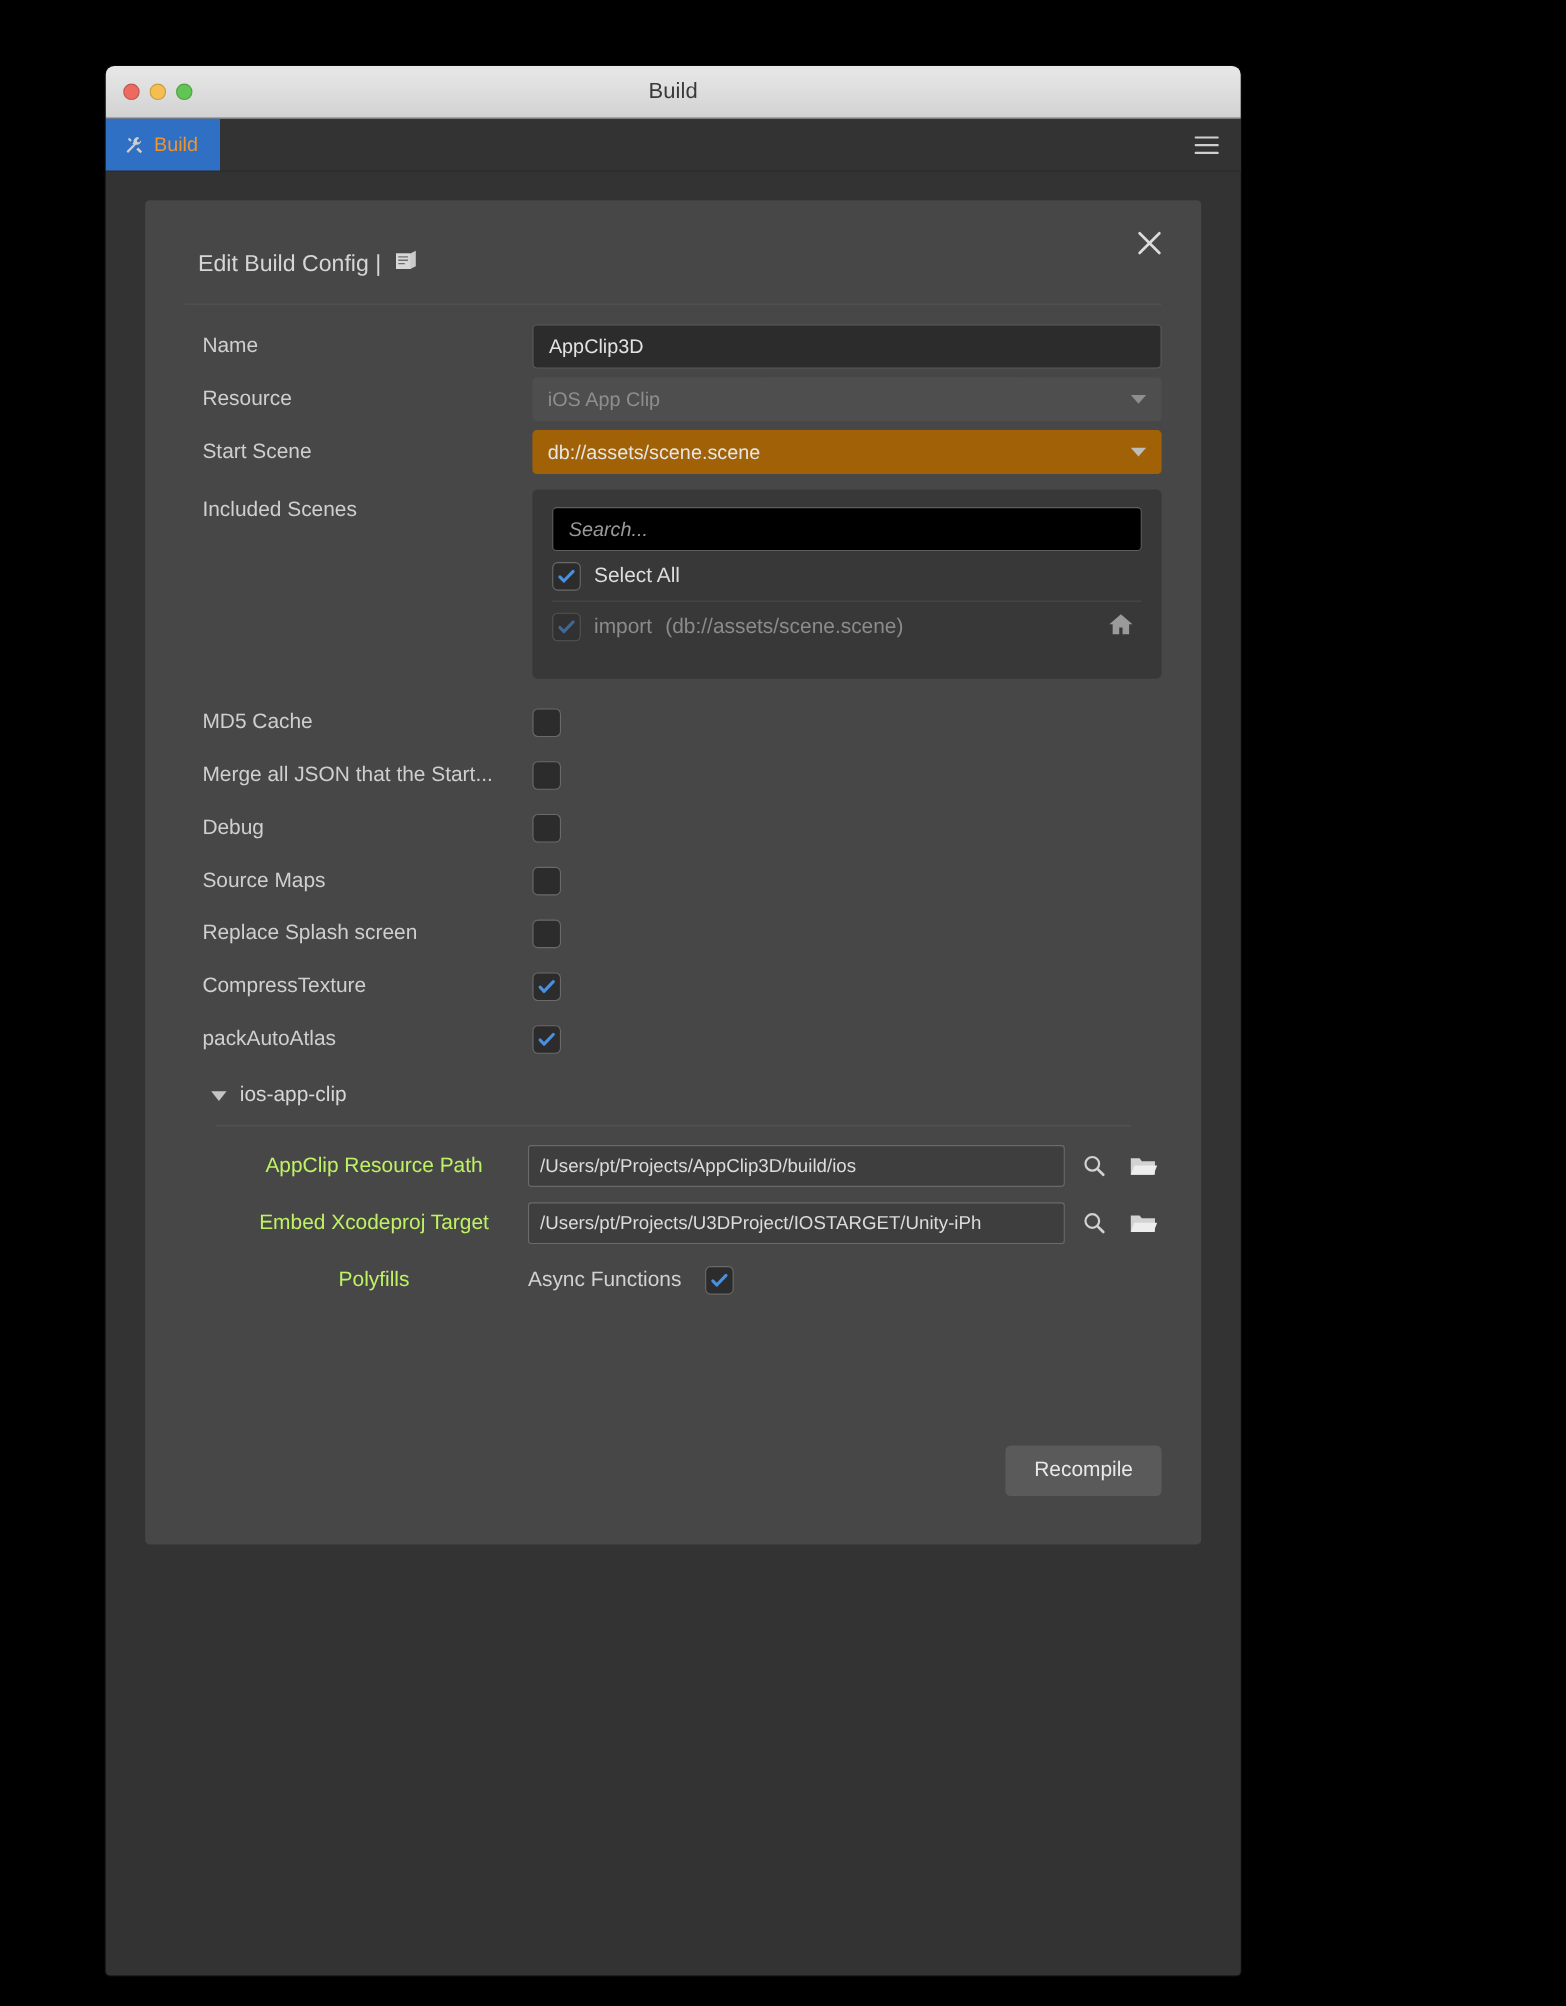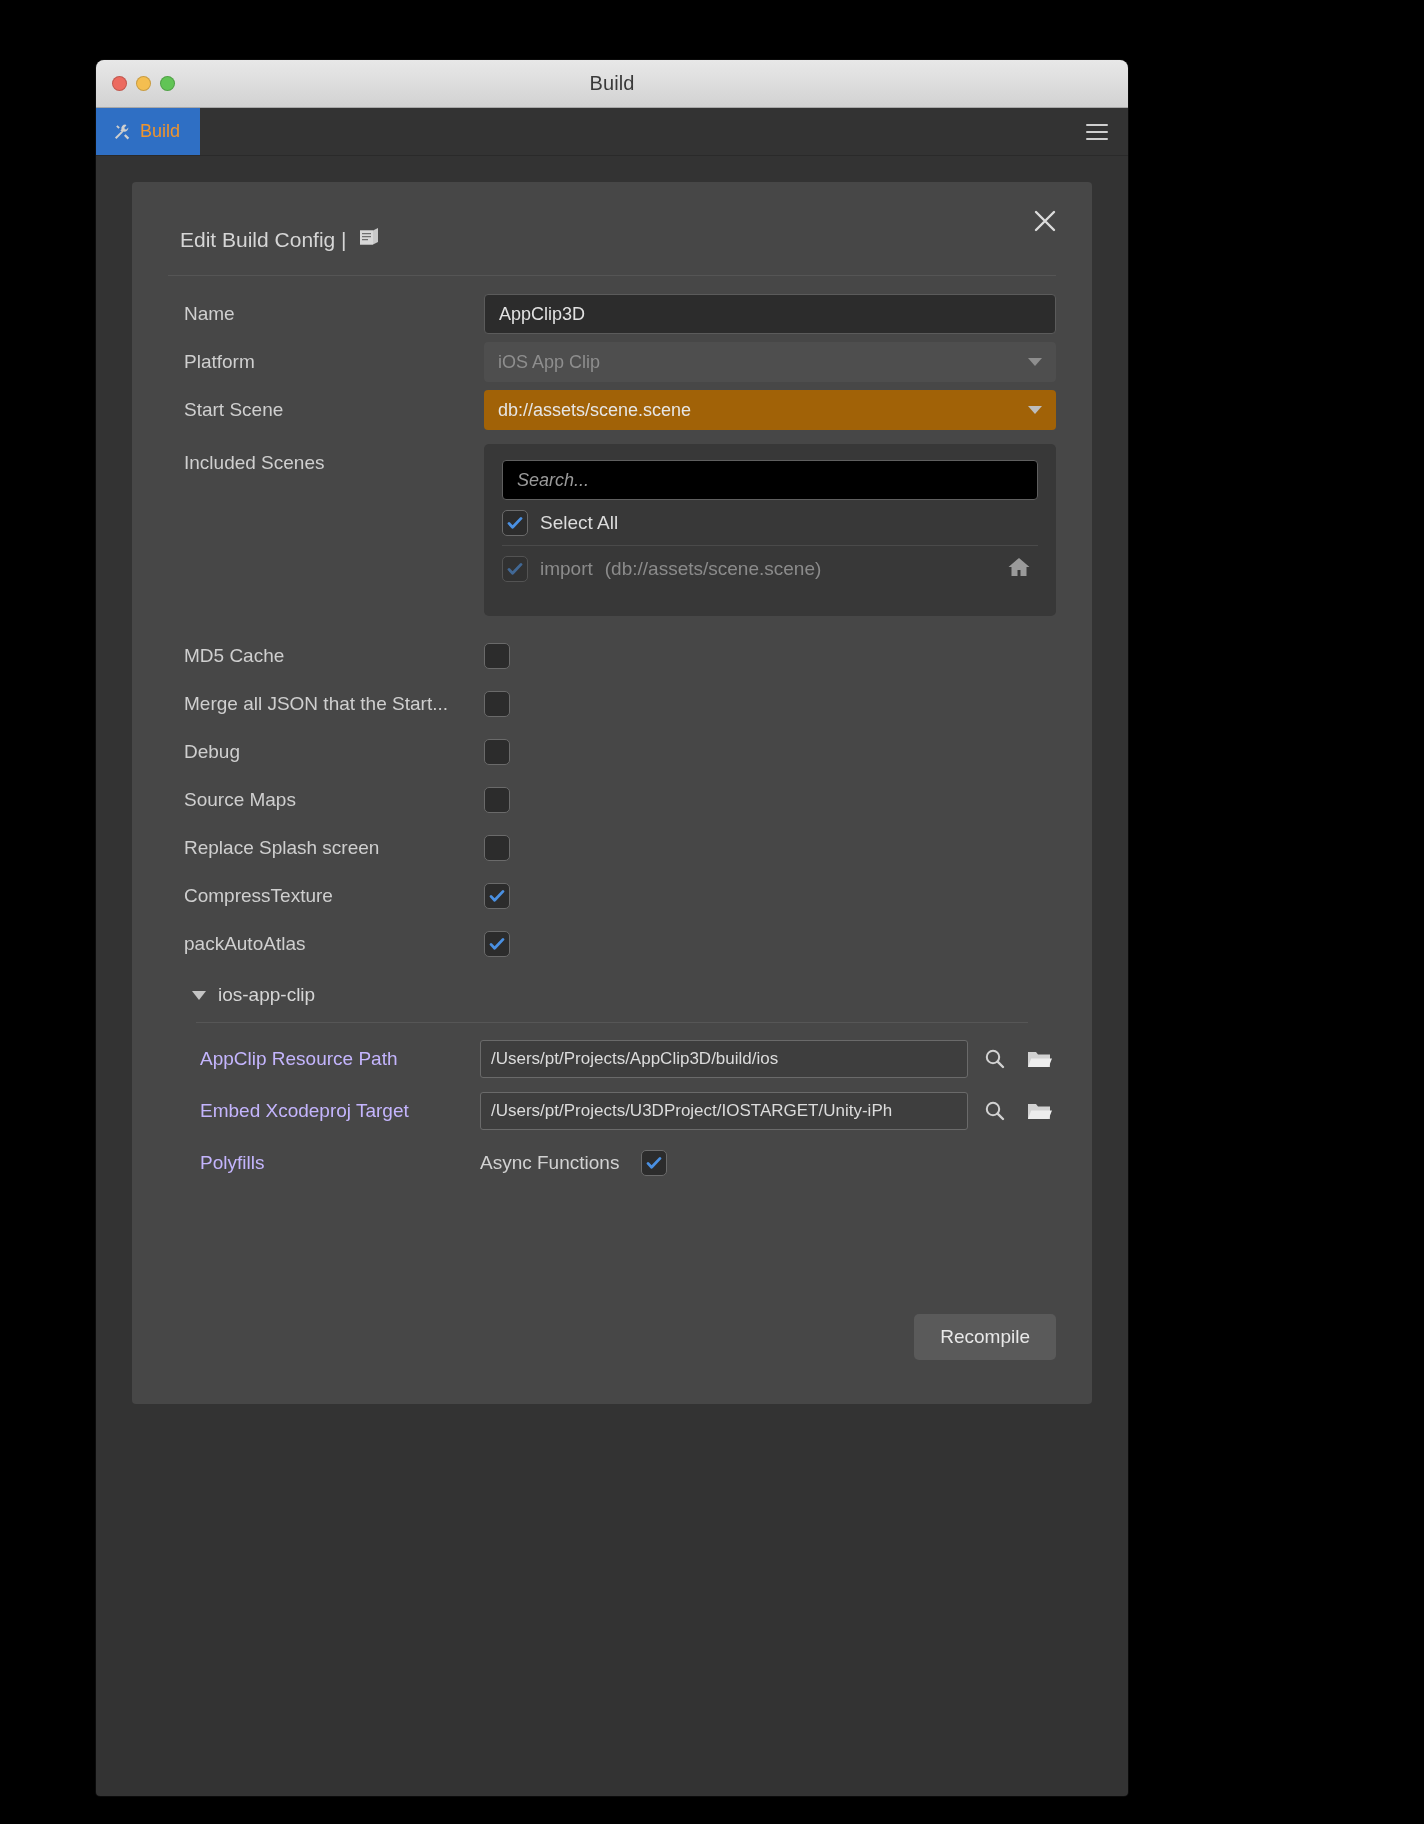--- a/index.html
+++ b/index.html
@@ -192,21 +192,21 @@
   .tri {
     width: 0; height: 0;
     border-left: 7px solid transparent;
     border-right: 7px solid transparent;
     border-top: 9px solid #c4c4c4;
   }
   .section-title { font-size: 19px; color: #d6d6d6; }
   .section-rule { height: 1px; background: #565656; margin: 0 28px 10px 12px; }
 
   .sub-row { display: flex; align-items: center; min-height: 52px; }
-  .sub-label { width: 296px; flex: none; font-size: 19px; color: #c4b5fd; padding-left: 16px; }
+  .sub-label { width: 296px; flex: none; font-size: 19px; color: #bef264; padding-left: 16px; text-align: center; }
   .path-field { flex: 1; display: flex; align-items: center; gap: 10px; }
   .path-input {
     flex: 1; height: 38px;
     background: #3e3e3e;
     border: 1px solid #6a6a6a;
     border-radius: 3px;
     display: flex; align-items: center;
     padding: 0 10px;
     font-size: 17px; color: #dcdcdc;
     white-space: nowrap; overflow: hidden;
@@ -286,21 +286,21 @@
     <div class="form">
 
       <div class="row">
         <div class="label">Name</div>
         <div class="field">
           <div class="input">AppClip3D</div>
         </div>
       </div>
 
       <div class="row">
-        <div class="label">Platform</div>
+        <div class="label">Resource</div>
         <div class="field">
           <div class="select disabled">
             <span>iOS App Clip</span>
             <span class="caret"></span>
           </div>
         </div>
       </div>
 
       <div class="row">
         <div class="label">Start Scene</div>

